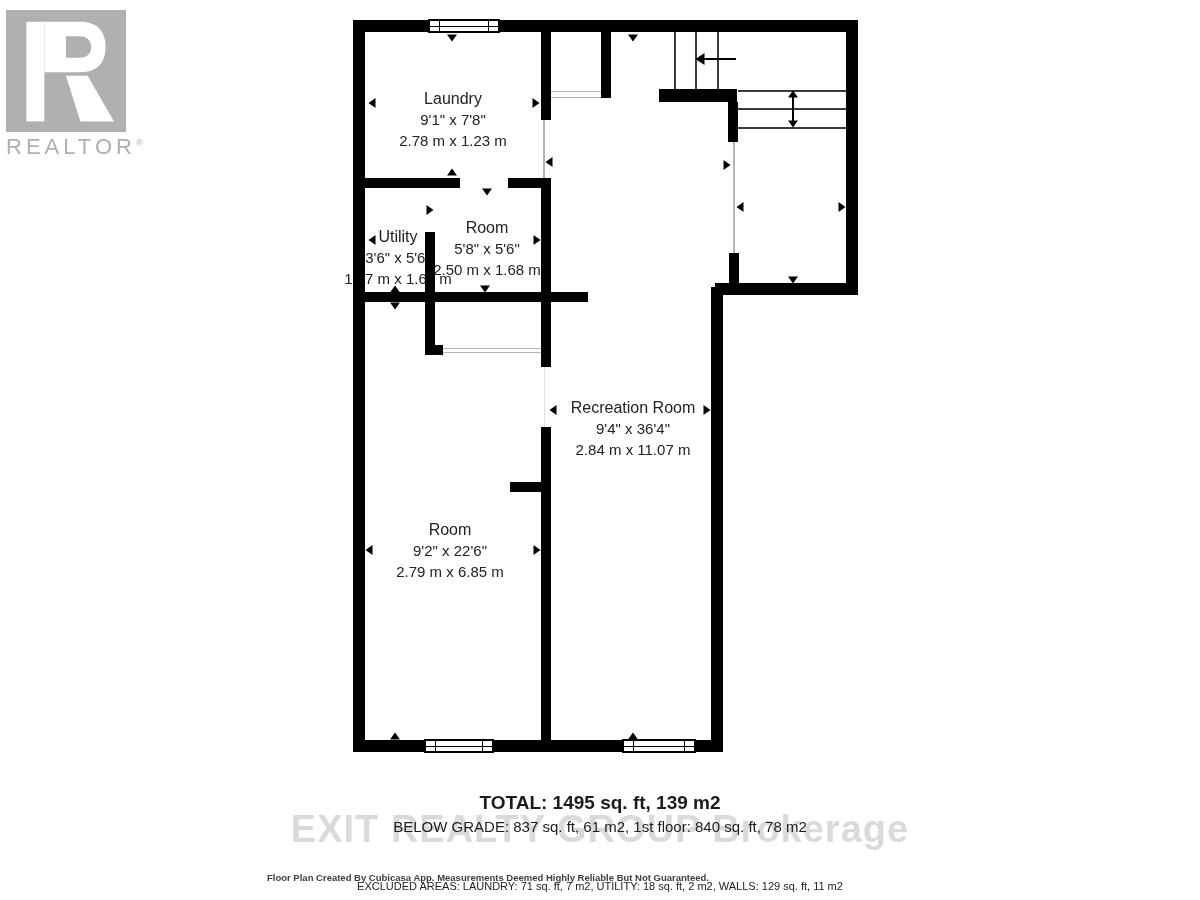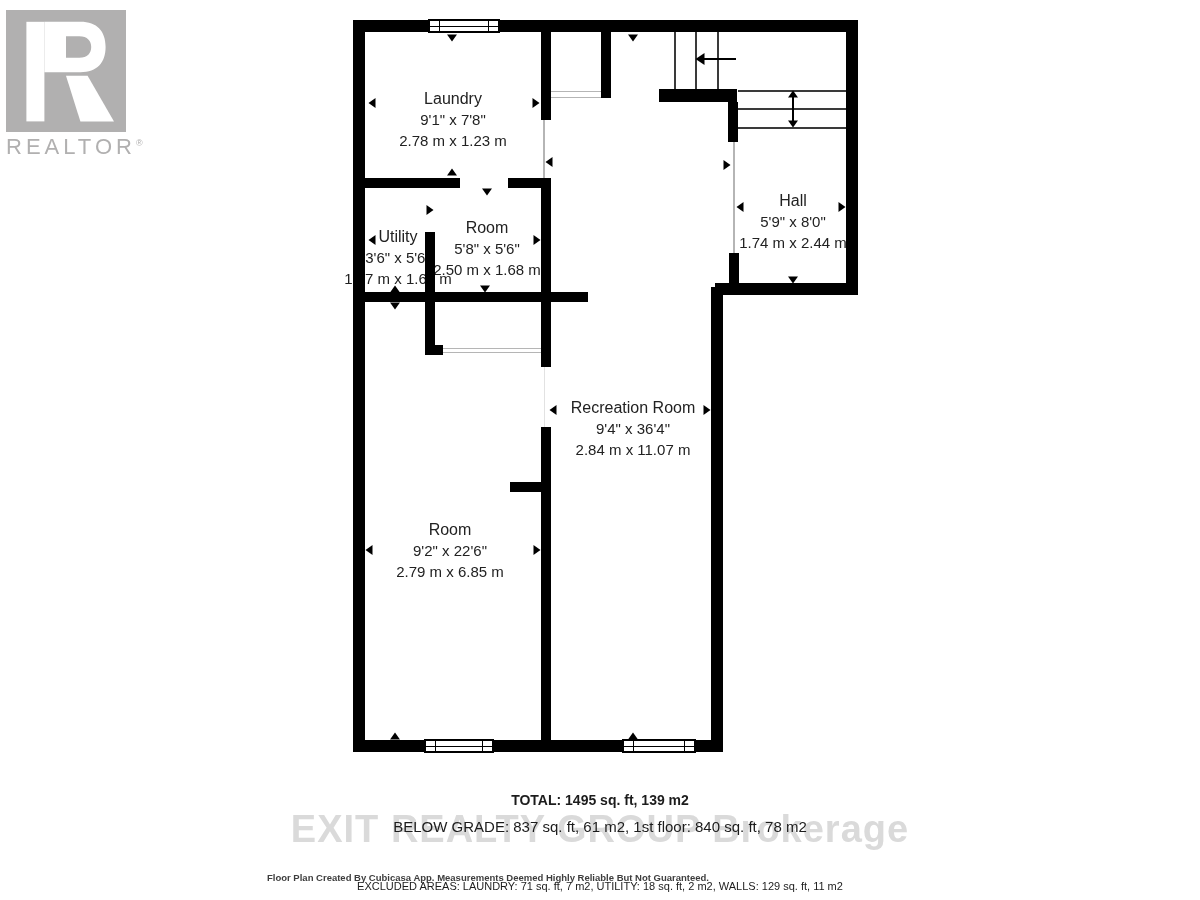--- a/index.html
+++ b/index.html
@@ -30,21 +30,21 @@
               color:#222;z-index:1;white-space:nowrap;line-height:21px;}
   .room-label .rname{font-size:16px;}
   .room-label .rdim{font-size:15px;}
   
   .logo-box{position:absolute;left:6px;top:10px;width:120px;height:122px;background:#b1b0b0;z-index:1;}
   .logo-word{position:absolute;left:0px;top:134px;width:140px;text-align:center;color:#b1b0b0;
              font-size:22px;letter-spacing:4px;z-index:1;padding-left:6px;box-sizing:border-box;}
   .logo-word sup{font-size:9px;letter-spacing:0;}
   
   .summary{position:absolute;left:0;width:1200px;text-align:center;color:#1c1c1c;z-index:2;white-space:nowrap;}
-  .summary.total{top:792px;font-size:14px;font-weight:bold;}
+  .summary.total{top:792px;font-size:19px;font-weight:bold;}
   .summary.grade{top:818px;font-size:15px;}
   .summary.excluded{top:832px;font-size:11px;margin-top:48px;}
   .watermark{position:absolute;left:0;top:808px;width:1200px;text-align:center;
              font-size:38px;font-weight:600;letter-spacing:1px;color:#dadada;z-index:1;white-space:nowrap;}
   .disclaimer{position:absolute;left:0;top:872px;width:976px;text-align:center;
               font-size:9.5px;font-weight:600;color:#3d3d3d;z-index:2;}
 </style>
 </head>
 <body>
 
@@ -155,25 +155,20 @@
   <div class="room-label" style="left:398px;top:257px;">
     <div class="rname">Utility</div>
     <div class="rdim">3'6" x 5'6"</div>
     <div class="rdim">1.07 m x 1.68 m</div>
   </div>
   <div class="room-label" style="left:487px;top:248px;">
     <div class="rname">Room</div>
     <div class="rdim">5'8" x 5'6"</div>
     <div class="rdim">2.50 m x 1.68 m</div>
   </div>
-  <div class="room-label" style="left:793px;top:221px;">
-    <div class="rname">Hall</div>
-    <div class="rdim">5'9" x 8'0"</div>
-    <div class="rdim">1.74 m x 2.44 m</div>
-  </div>
   <div class="room-label" style="left:633px;top:412px;margin-top:16px;">
     <div class="rname">Recreation Room</div>
     <div class="rdim">9'4" x 36'4"</div>
     <div class="rdim">2.84 m x 11.07 m</div>
   </div>
   <div class="room-label" style="left:450px;top:550px;">
     <div class="rname">Room</div>
     <div class="rdim">9'2" x 22'6"</div>
     <div class="rdim">2.79 m x 6.85 m</div>
   </div>

